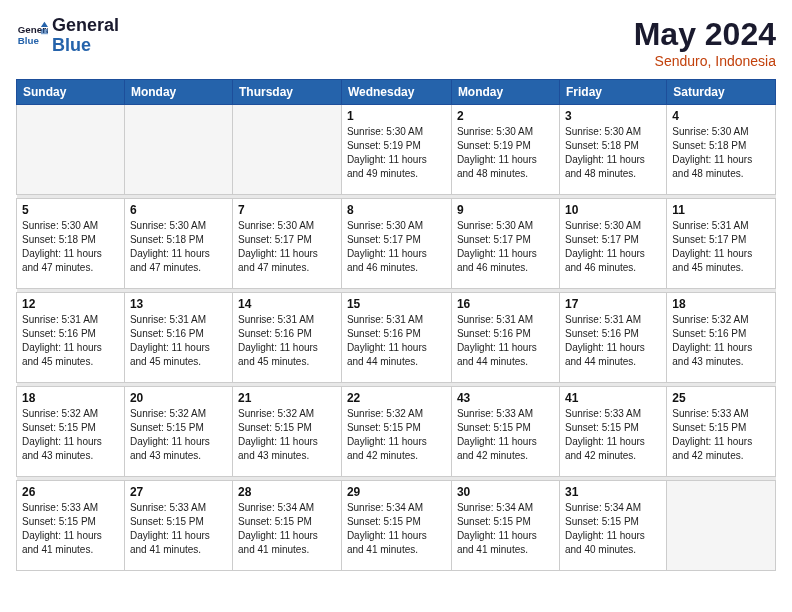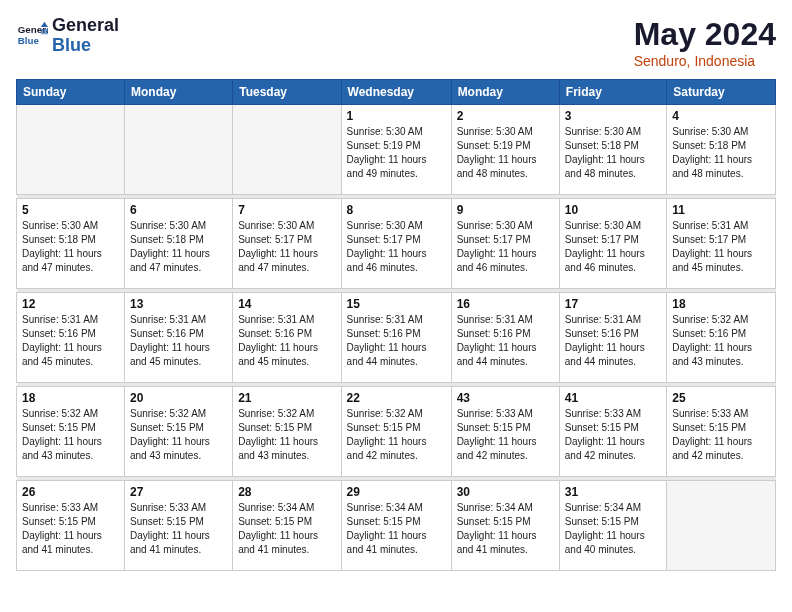--- a/index.html
+++ b/index.html
@@ -28,21 +28,21 @@
       font-weight: bold;
       color: #1a1a2e;
       line-height: 1.1;
     }
     .logo-text span:last-child { color: #2563ab; }
     .logo-icon {
       width: 32px;
       height: 32px;
     }
     .title-area {
-      text-align: left;
+      text-align: right;
       margin-left: 12px;
     }
     .month-title {
       font-size: 32px;
       font-weight: bold;
       color: #1a1a2e;
     }
     .location {
       font-size: 14px;
       color: #c2410c;
@@ -111,21 +111,21 @@
     <div class="month-title">May 2024</div>
     <div class="location">Senduro, Indonesia</div>
   </div>
 </div>
 
 <table class="calendar">
   <thead>
     <tr>
     <th>Sunday</th>
         <th>Monday</th>
-        <th>Tuesday</th>
+        <th>Thursday</th>
         <th>Wednesday</th>
         <th>Monday</th>
         <th>Friday</th>
         <th>Saturday</th>
       </tr>
   </thead>
   <tbody id="calendar-body">
   <tr>
         <td class="empty"></td>
         <td class="empty"></td>

